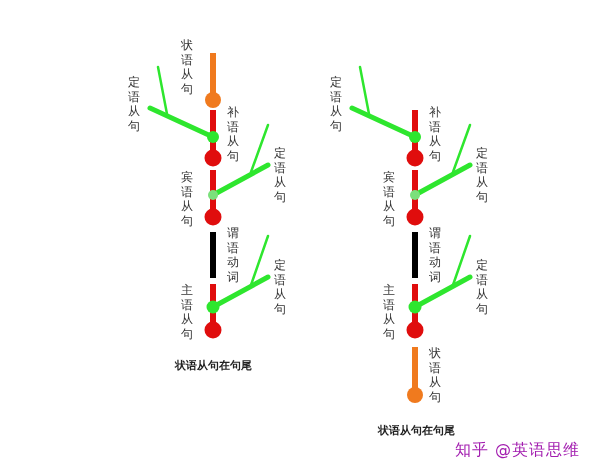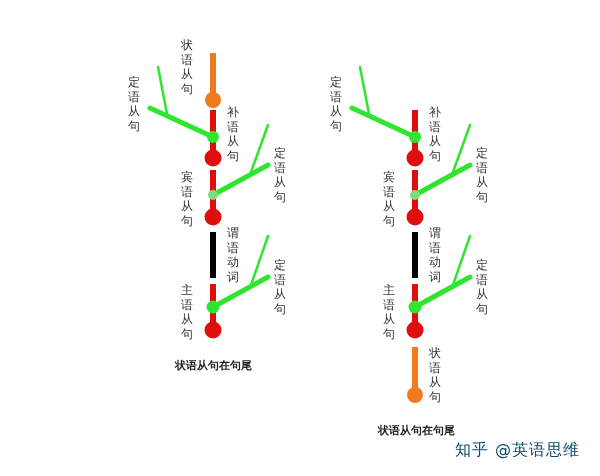--- a/index.html
+++ b/index.html
@@ -2,21 +2,21 @@
 <html><head>
   <meta charset="utf-8">
   <style>
     html, body { margin: 0; padding: 0; background: #ffffff; }
     body { width: 600px; height: 476px; position: relative; overflow: hidden;
            font-family: "DejaVu Sans", sans-serif; }
     #canvas { position: absolute; left: 0; top: 0; width: 600px; height: 476px; }
     .vlabel { position: absolute; width: 14px; font-size: 12px; line-height: 14.5px;
               color: #333333; text-align: center; word-break: break-all; }
     .caption { position: absolute; font-size: 11px; color: #222222; white-space: nowrap; font-weight: bold; }
-    .watermark { position: absolute; font-size: 16px; color: #0c4a6e; white-space: nowrap;
+    .watermark { position: absolute; font-size: 16px; color: #a21caf; white-space: nowrap;
                  letter-spacing: 1px; }
   </style>
 </head>
 <body>
 
 <svg id="canvas" width="600" height="476" viewBox="0 0 600 476">
 
   <g>
 
     <line x1="213" y1="53" x2="213" y2="98" stroke="#f07a1e" stroke-width="6"></line>

